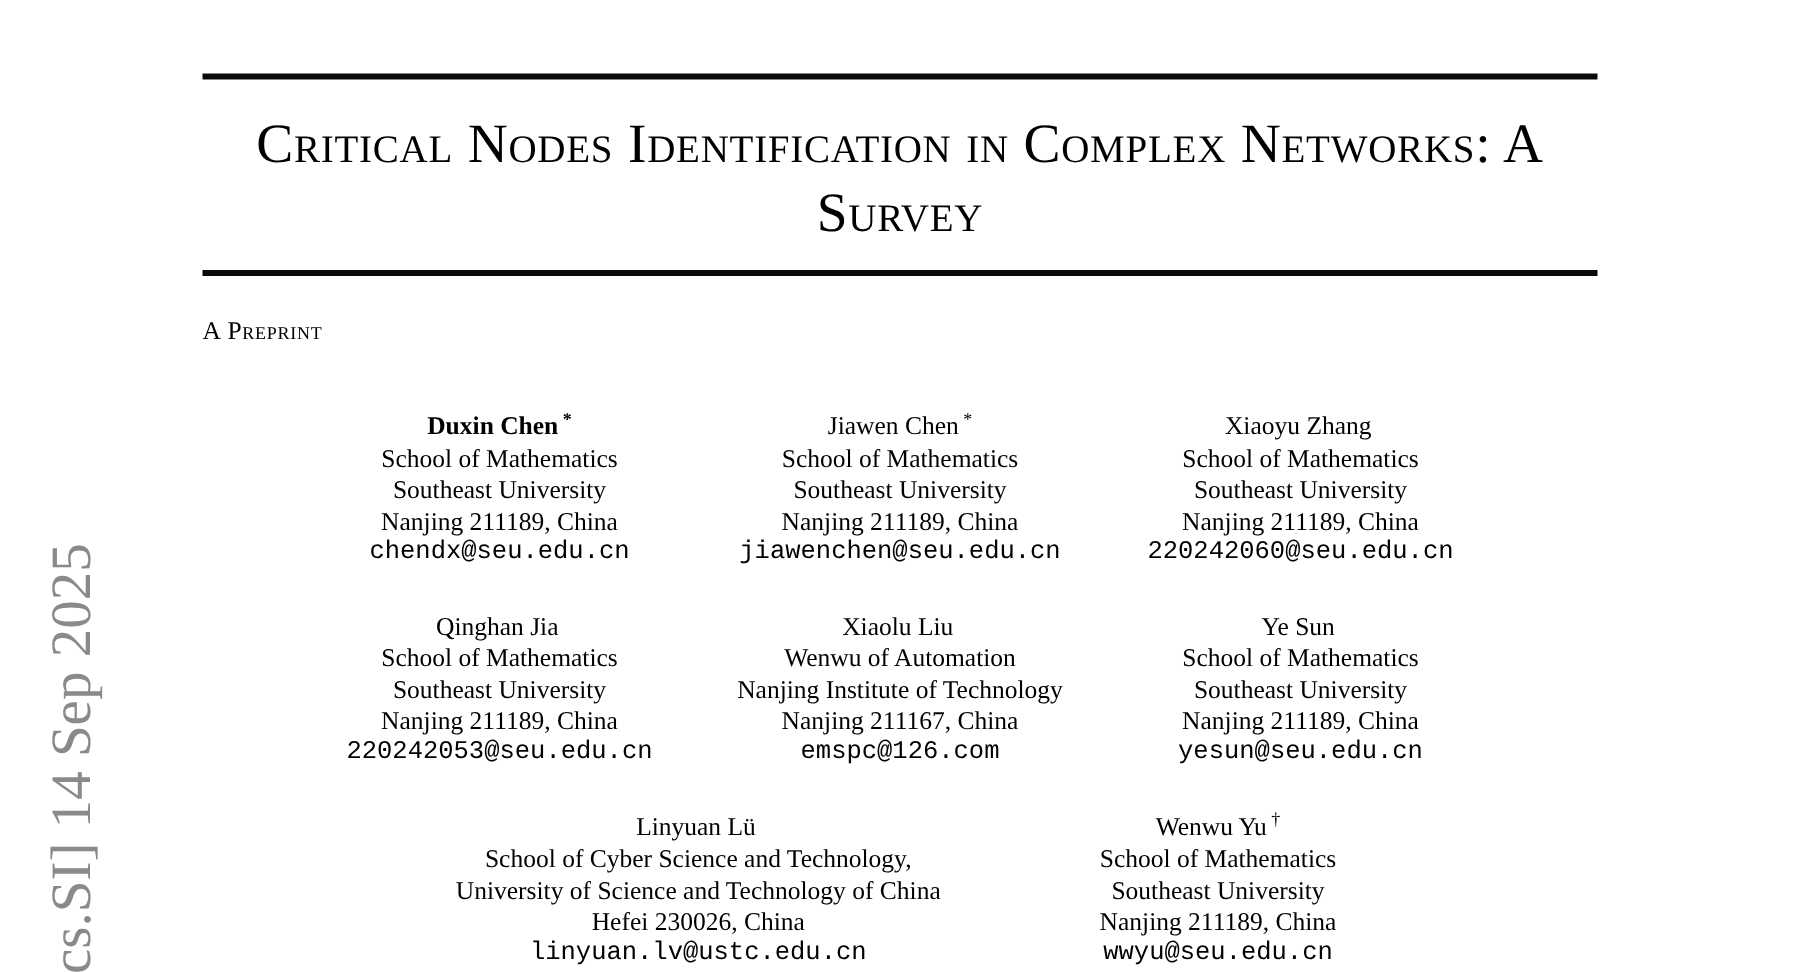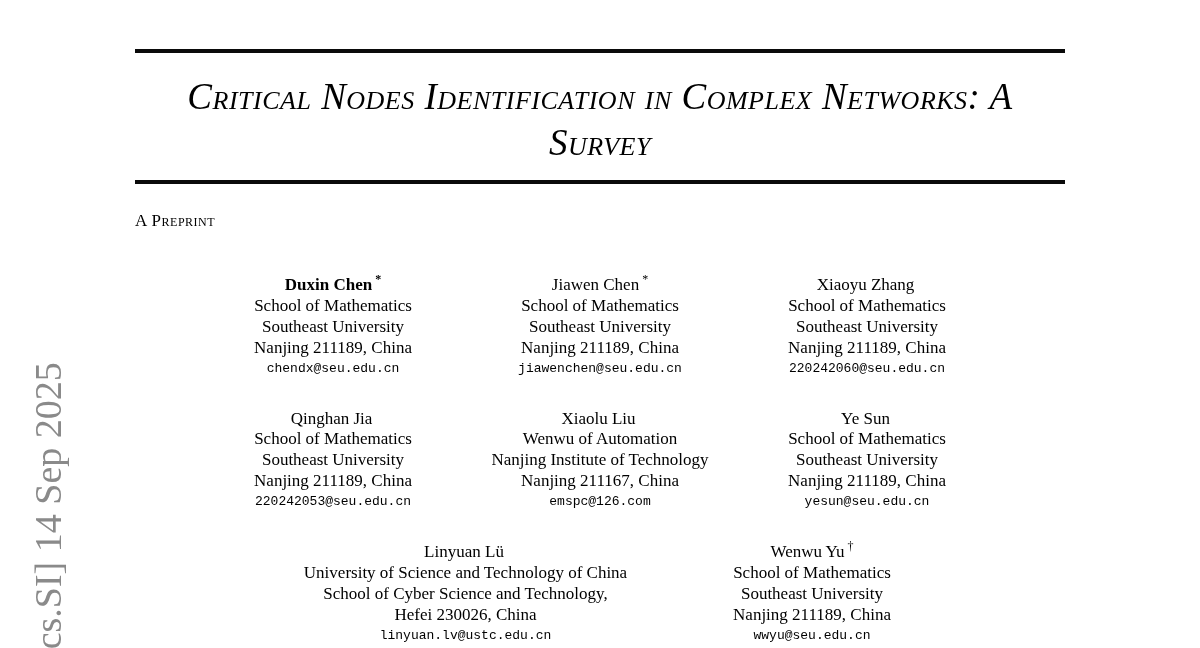--- a/index.html
+++ b/index.html
@@ -39,21 +39,20 @@
   .rule-bottom { margin-top: 14px; }
   .paper-title {
     margin-top: 21px;
     text-align: center;
     font-variant: small-caps;
     font-weight: normal;
     font-size: 37px;
     line-height: 46px;
     letter-spacing: 0.5px;
     white-space: nowrap;
-    font-style: italic;
   }
   .preprint {
     margin-top: 26px;
     text-align: left;
     font-variant: small-caps;
     font-size: 17px;
     line-height: 21px;
     letter-spacing: 0.5px;
   }
   .authors { margin-top: 38px; }
@@ -74,21 +73,21 @@
     white-space: nowrap;
   }
   .author-name { font-weight: normal; }
   .author-name.bold { font-weight: bold; }
   .author-name sup {
     font-size: 12px;
     margin-left: 3px;
   }
   .author-email {
     font-family: "Liberation Mono", "DejaVu Sans Mono", monospace;
-    font-size: 13px;
+    font-size: 17px;
     line-height: 21px;
   }
 </style>
 </head>
 <body>
 
 <div class="page">
 
   <div class="arxiv-label">[cs.SI] 14 Sep 2025</div>
 
@@ -151,22 +150,22 @@
           <div class="author-line">School of Mathematics</div>
           <div class="author-line">Southeast University</div>
           <div class="author-line">Nanjing 211189, China</div>
           <div class="author-email">yesun@seu.edu.cn</div>
         </div>
       </div>
 
       <div class="author-row two-col">
         <div class="author author-wide">
           <div class="author-name"><span>Linyuan Lü</span><sup></sup></div>
+          <div class="author-line">School of Cyber Science and Technology,</div>
           <div class="author-line">University of Science and Technology of China</div>
-          <div class="author-line">School of Cyber Science and Technology,</div>
           <div class="author-line">Hefei 230026, China</div>
           <div class="author-email">linyuan.lv@ustc.edu.cn</div>
         </div>
         <div class="author author-narrow">
           <div class="author-name"><span>Wenwu Yu</span><sup>†</sup></div>
           <div class="author-line">School of Mathematics</div>
           <div class="author-line">Southeast University</div>
           <div class="author-line">Nanjing 211189, China</div>
           <div class="author-email">wwyu@seu.edu.cn</div>
         </div>

